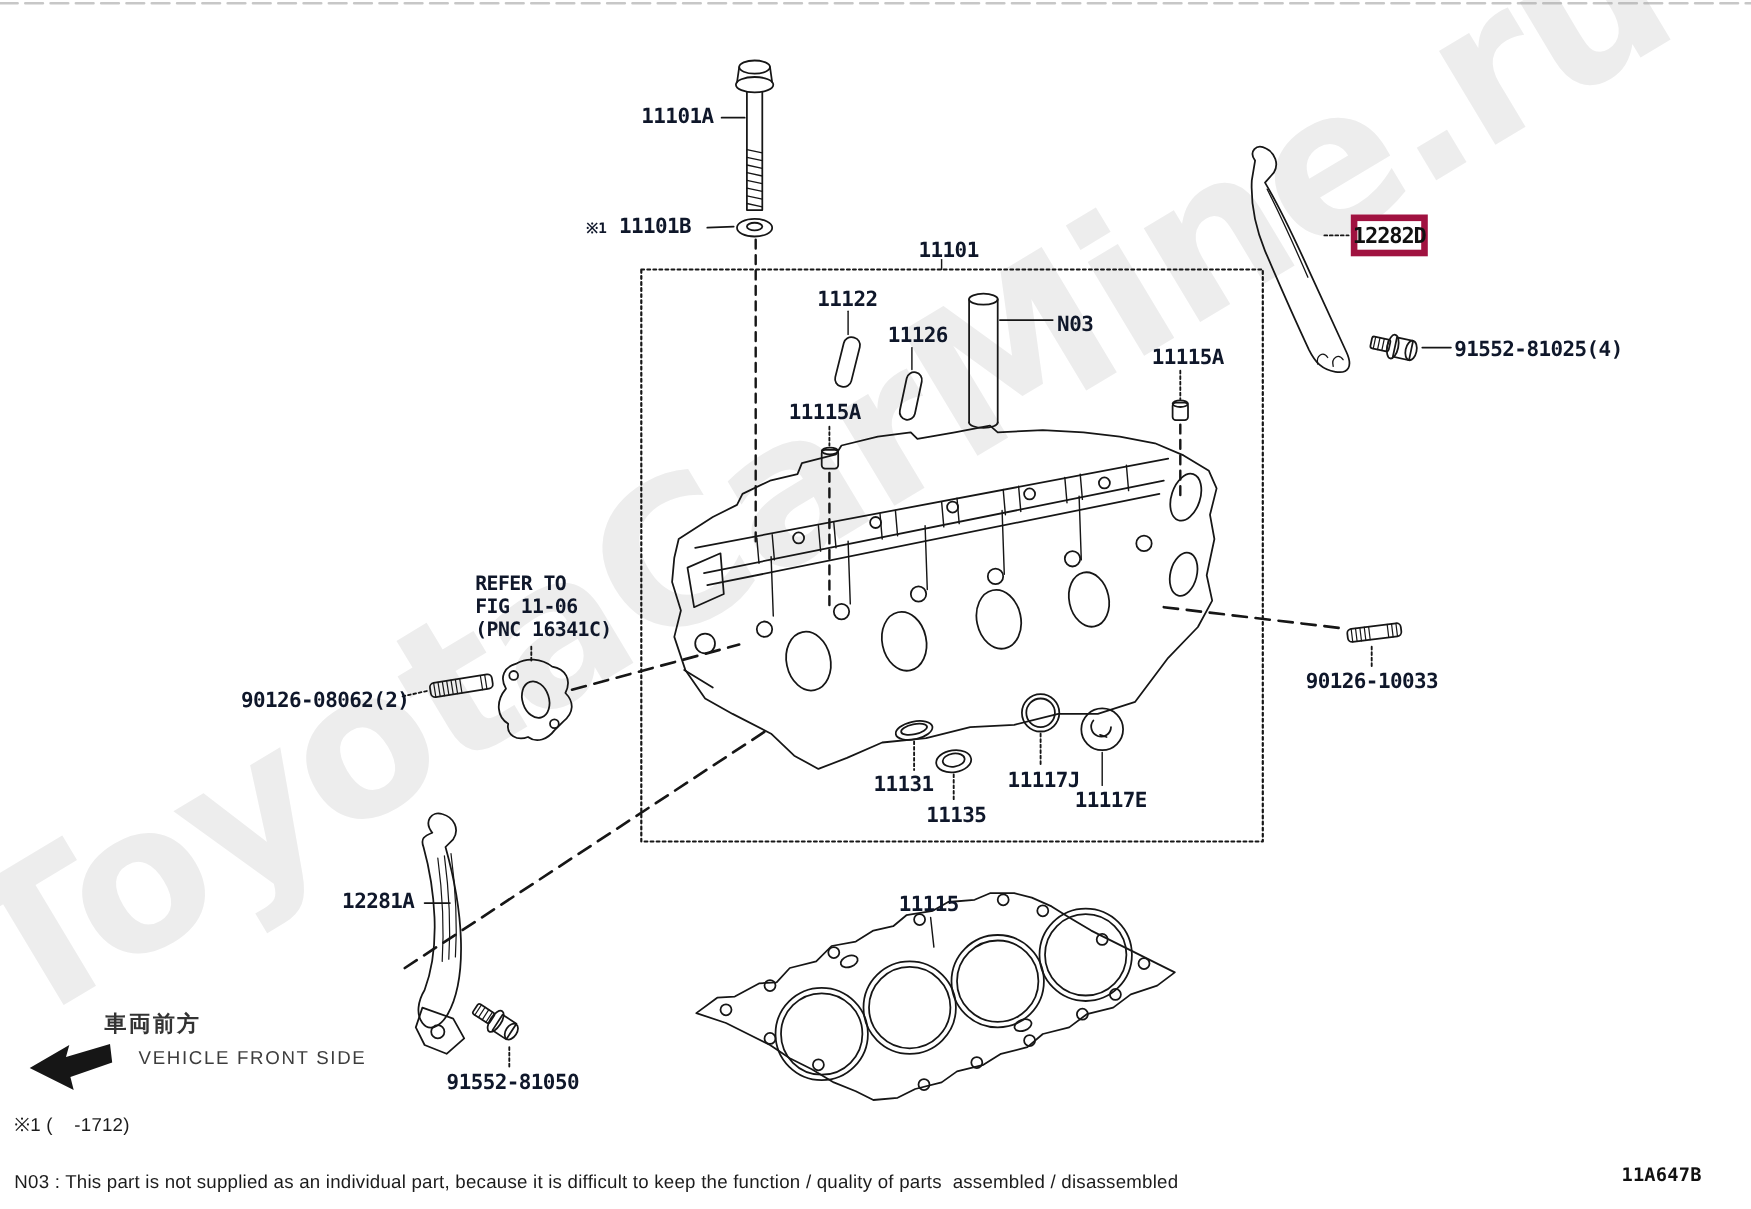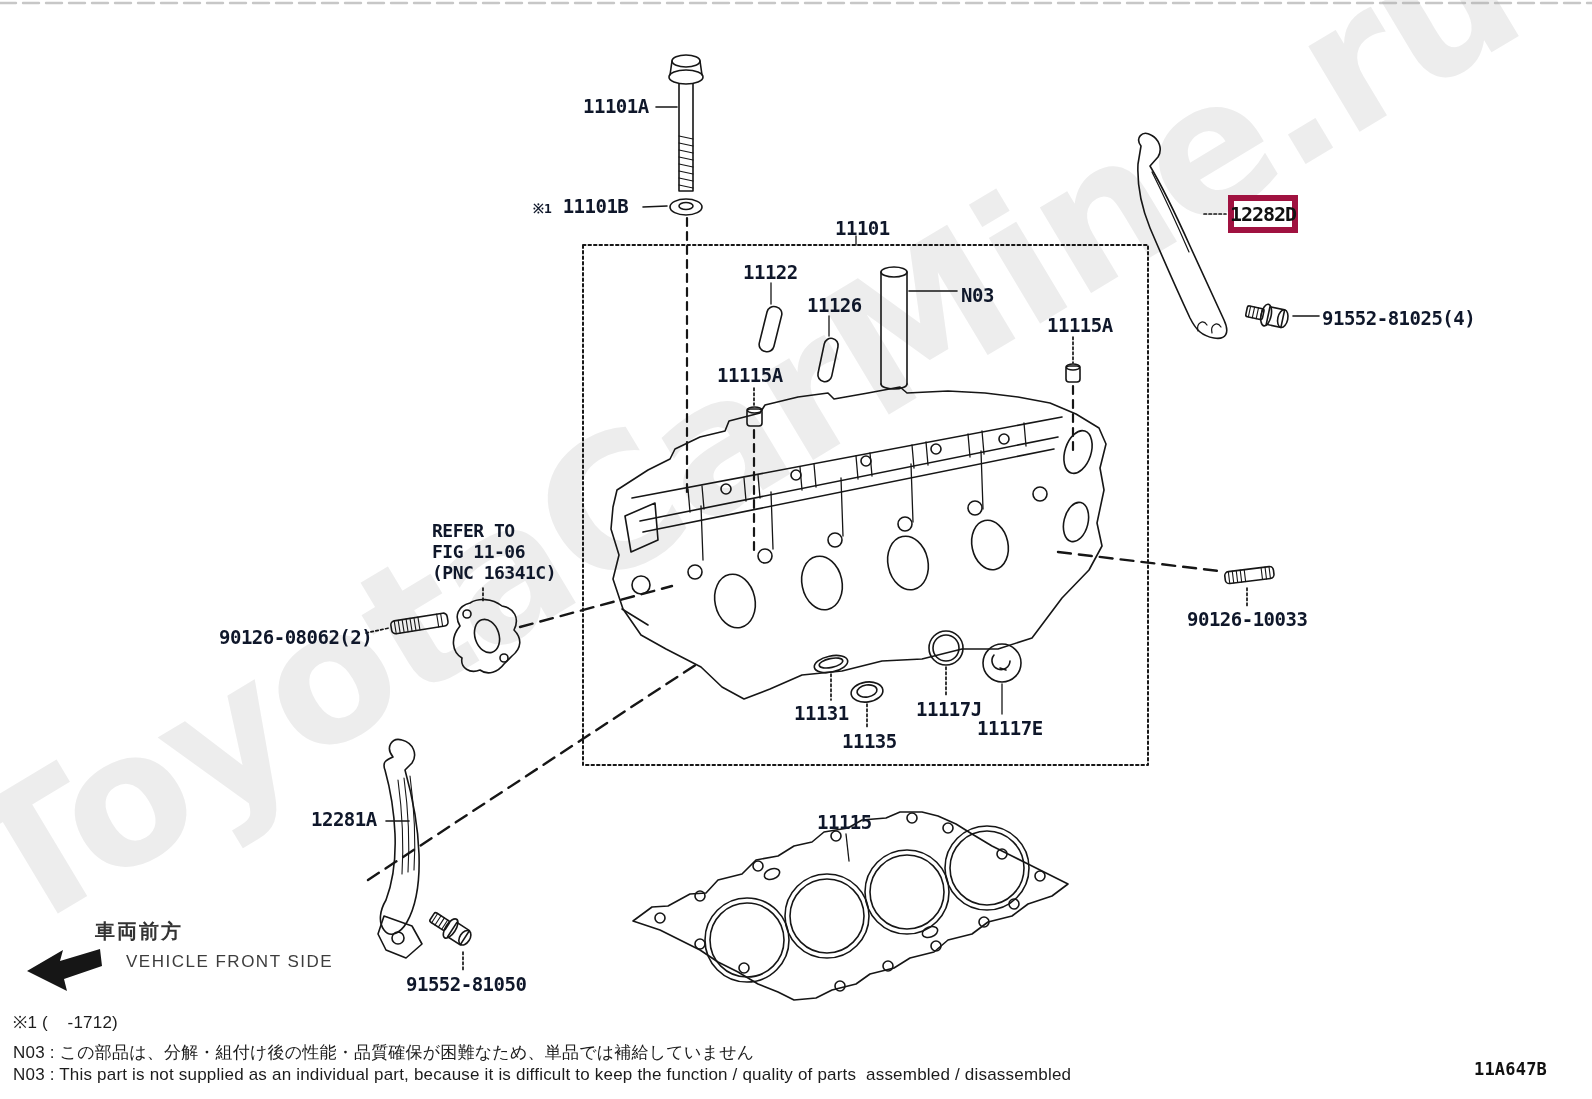--- a/index.html
+++ b/index.html
@@ -272,17 +272,16 @@
     </div>
   <div class="lbl" style="left:1322px;top:308px">91552-81025(4)</div>
   <div class="lbl" style="left:311px;top:809px">12281A</div>
   <div class="lbl" style="left:406px;top:974px">91552-81050</div>
   <div class="lbl" style="left:817px;top:812px">11115</div>
 
   <div class="lbl jp" style="left:95px;top:922px">車両前方</div>
   <div class="lbl front-en" style="left:94px;top:953px">VEHICLE FRONT SIDE</div>
 
   <div class="foot" style="left:13px;top:1010px">※1 (    -1712)</div>
-  <div class="foot" style="left:13px;top:1041px">N03 : この部品は、分解・組付け後の性能・品質確保が困難なため、単品では補給していません</div>
   <div class="foot" style="left:13px;top:1065px">N03 : This part is not supplied as an individual part, because it is difficult to keep the function / quality of parts  assembled / disassembled</div>
   <div class="foot code" style="left:1474px;top:1059px">11A647B</div>
 
 </div>
 
 </body></html>

